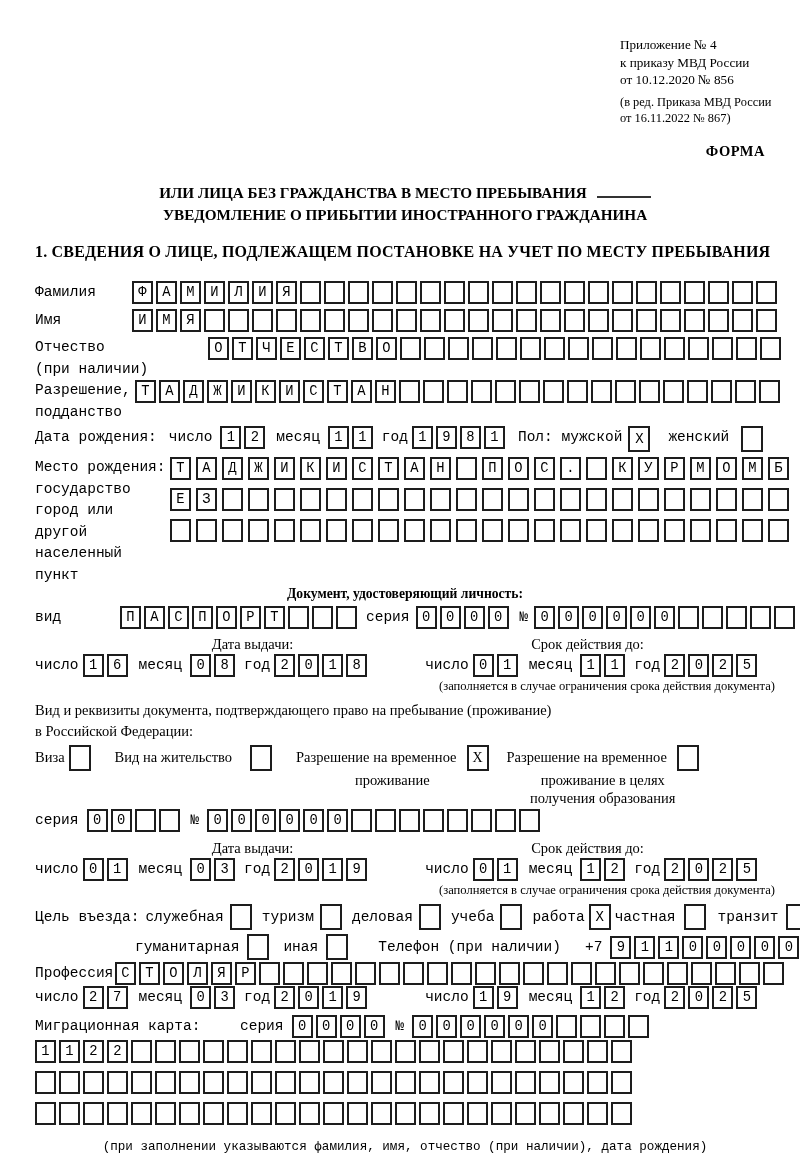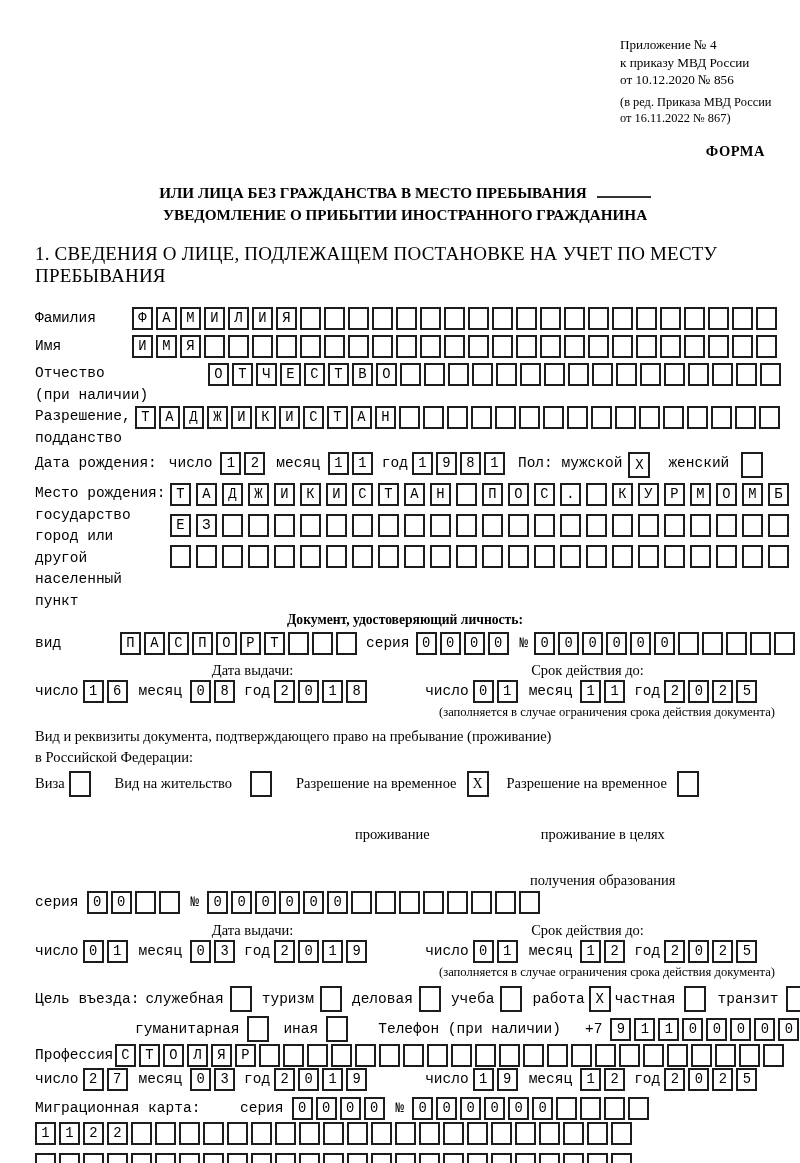--- a/index.html
+++ b/index.html
@@ -13,21 +13,21 @@
     font-family:"Liberation Serif","DejaVu Serif",serif;
     overflow:hidden;
   }
   
   .appendix{margin-left:585px;font-size:13.2px;line-height:1.33;}
   .appendix .rev{margin-top:5px;font-size:12.4px;}
   .forma{margin-top:16px;text-align:right;padding-right:10px;font-weight:bold;font-size:14.5px;letter-spacing:.5px;}
   
   .title{margin-top:22px;text-align:center;font-weight:bold;font-size:15.2px;line-height:1.5;}
   .t-underline{display:inline-block;width:54px;border-bottom:2.5px solid #333;height:12px;margin-left:10px;}
-  .sec-heading{margin-top:16px;font-weight:normal;font-size:19px;letter-spacing:.2px;}
+  .sec-heading{margin-top:16px;font-weight:bold;font-size:16px;letter-spacing:.2px;}
   
   .row{display:flex;align-items:flex-start;flex-wrap:nowrap;font-family:Liberation Mono, monospace;}
   .lbl{font-size:14.5px;line-height:23px;white-space:nowrap;flex:none;}
   .lblcol{flex:none;font-size:14.5px;line-height:21.5px;}
   .cells{display:inline-flex;flex-wrap:nowrap;flex:none;}
   .cell{
     display:inline-flex;align-items:center;justify-content:center;
     width:17px;height:19px;border:2px solid #1d1d1d;margin-right:3px;
     font-size:13.8px;flex:none;background:#fff;
   }
@@ -50,21 +50,21 @@
   .g55{margin-left:55px;}
   .center-head{font-weight:bold;text-align:center;font-size:13.6px;}
   .dates-head{display:flex;font-size:14.5px;}
   .dh-left{width:345px;text-align:center;box-sizing:border-box;padding-left:90px;flex:none;}
   .dh-right{flex:1;text-align:center;padding-left:20px;}
   .dgroup{display:flex;align-items:flex-start;flex:none;}
   .note{font-size:12.6px;text-align:right;}
   .intro{font-size:14.5px;line-height:1.45;}
   .opt-row{display:flex;align-items:flex-start;margin-top:3px;}
   .opt-line{display:flex;align-items:flex-start;font-size:14.5px;line-height:24px;white-space:nowrap;}
-  .opt-multi{display:flex;flex-direction:column;align-items:center;flex:none;gap:28px;}
+  .opt-multi{display:flex;flex-direction:column;align-items:center;flex:none;}
   .opt-sub{font-size:14.5px;line-height:18px;text-align:center;}
   .mb8{margin-bottom:8px;}
 </style>
 </head>
 <body>
 
 <div class="page">
 
   <div class="appendix">
     <div>Приложение № 4</div>
@@ -738,16 +738,17 @@
           <span class="cell"></span>
           <span class="cell"></span>
           <span class="cell"></span>
           <span class="cell"></span>
           <span class="cell"></span>
           <span class="cell"></span>
           <span class="cell"></span>
           <span class="cell"></span>
           <span class="cell"></span>
         </div>
+      <div style="margin-top:10px;text-align:center;font-size:12.6px">(при заполнении указываются фамилия, имя, отчество (при наличии), дата рождения)</div>
     </div>
   </div>
 
 </div>
 
 </body></html>

